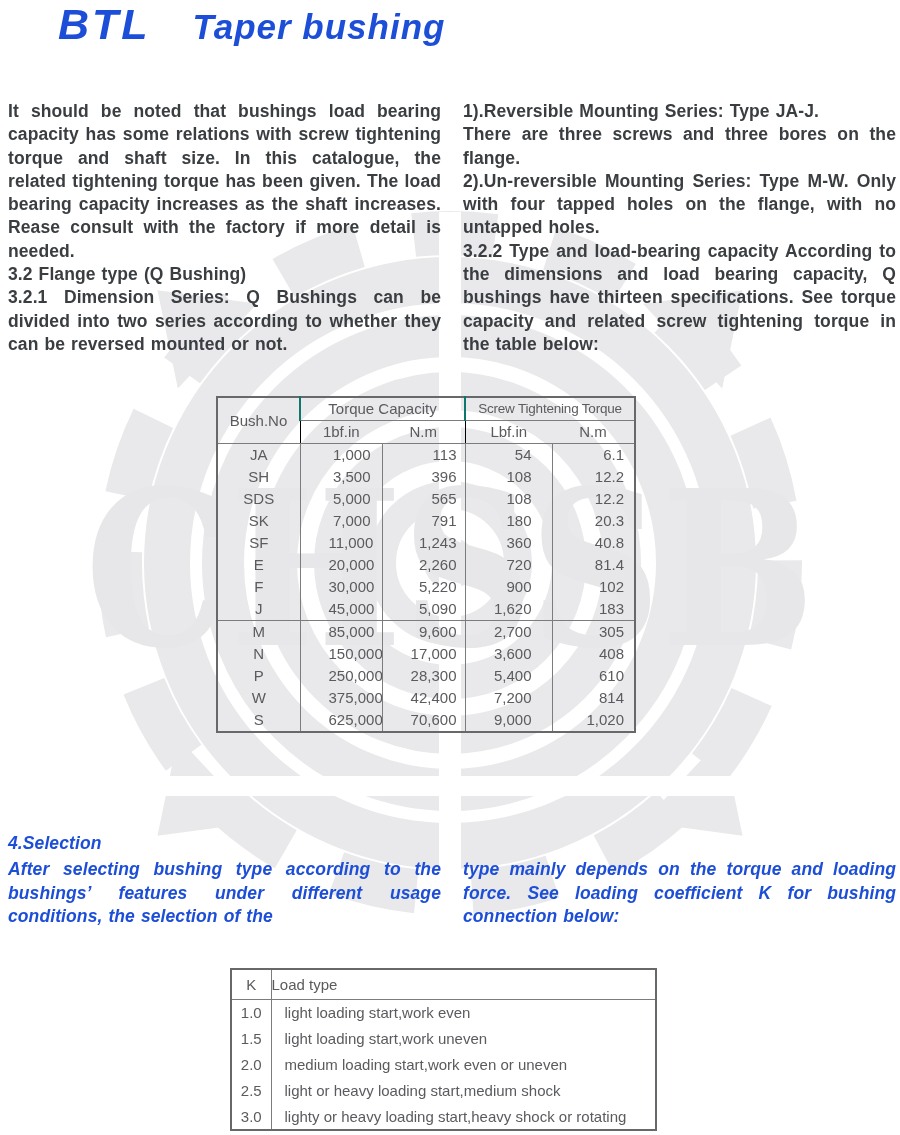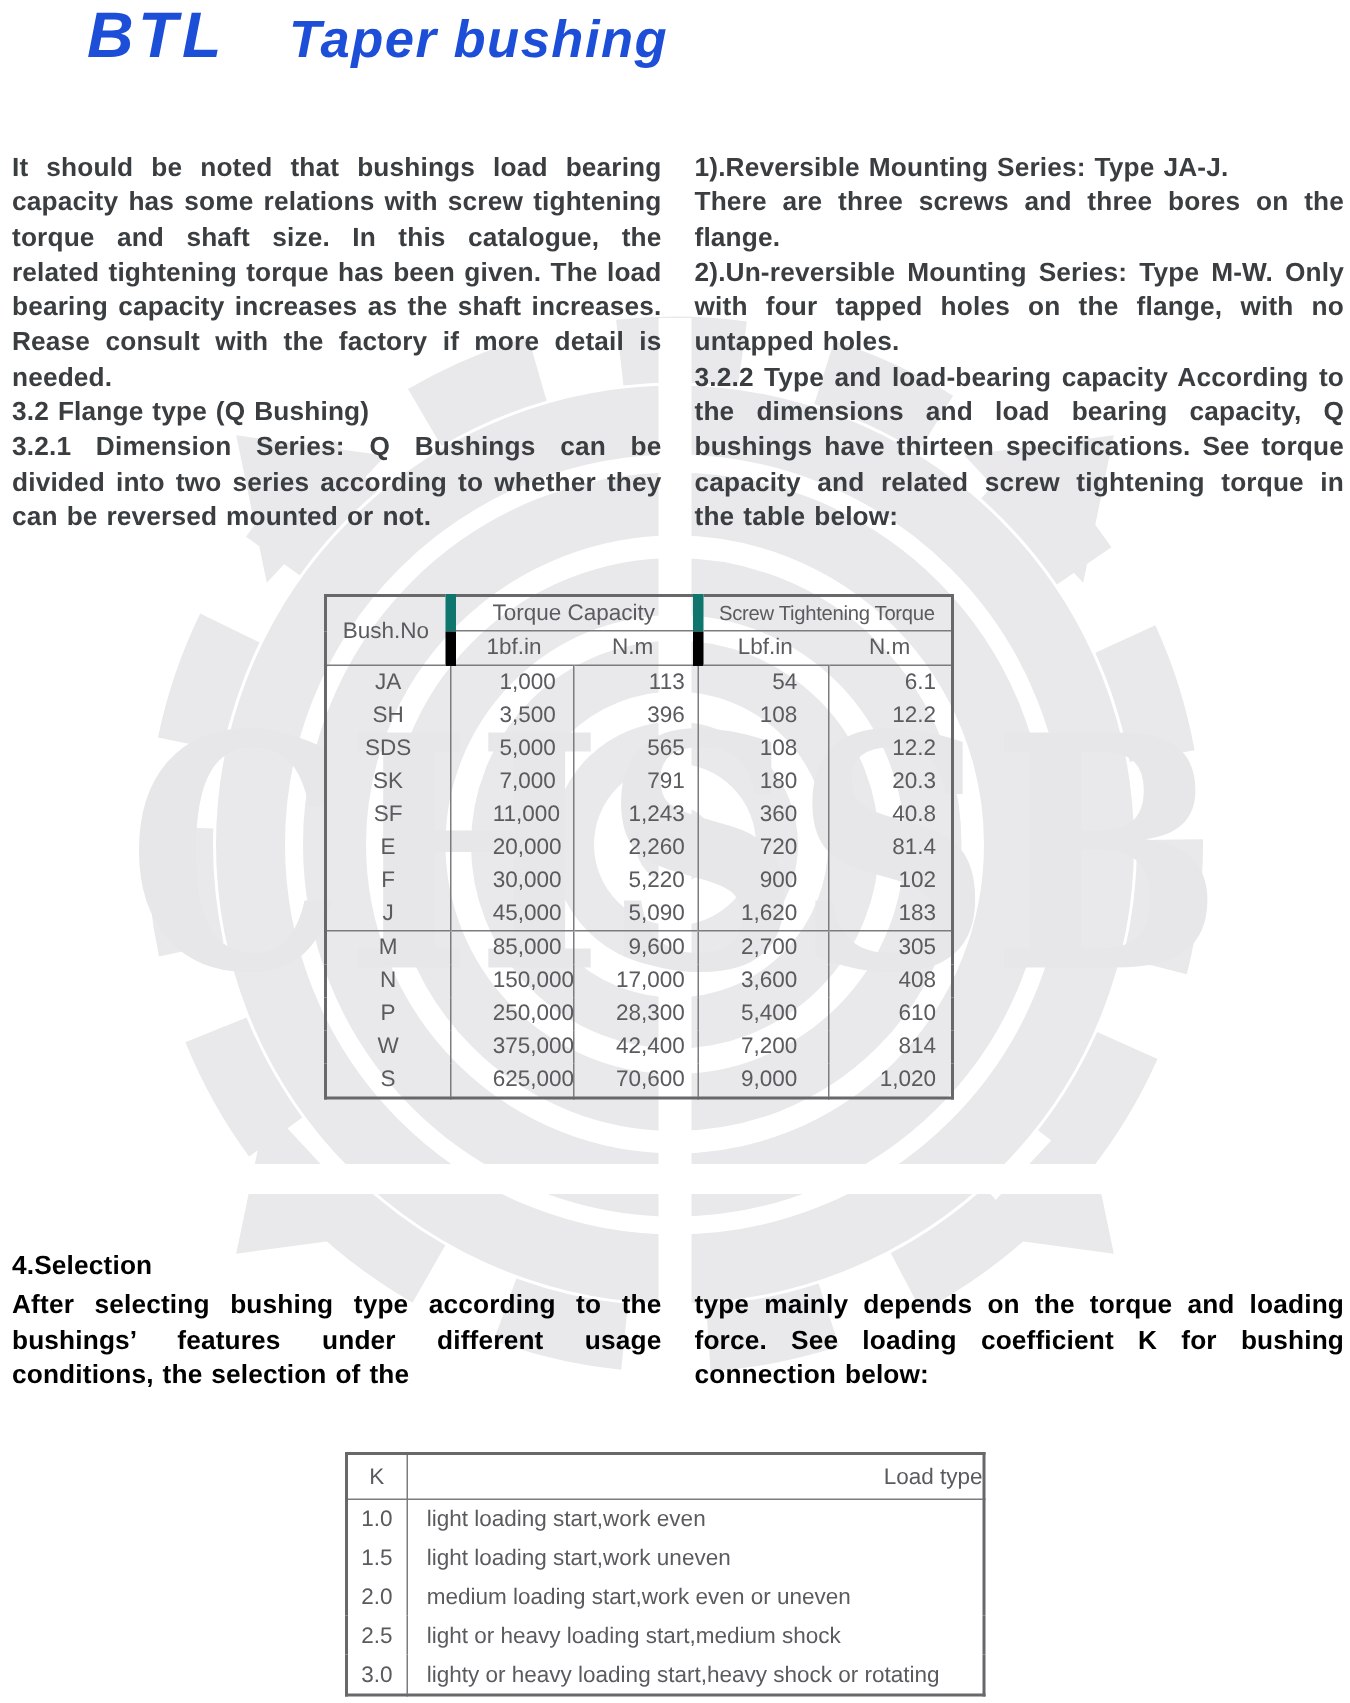--- a/index.html
+++ b/index.html
@@ -33,47 +33,47 @@
   table { border-collapse:collapse; table-layout:fixed; }
   .torque-table {
     position:absolute; left:216px; top:396px; width:418px; z-index:1;
     border:2px solid #67686a; color:#5a5b5e; font-size:15px;
   }
   .torque-table th, .torque-table td {
     padding:0; height:22px; line-height:22px; font-weight:normal;
     text-align:center; white-space:nowrap; overflow:hidden;
   }
   .torque-table thead th { border-bottom:1px solid #7b7c7e; }
-  .torque-table th.g1, .torque-table th.g2 { border-left:7px solid #0f766e;margin-top:32px; }
+  .torque-table th.g1, .torque-table th.g2 { border-left:2px solid #0f766e;margin-top:32px; }
   .torque-table th.g2 { font-size:13.5px; letter-spacing:-0.2px; }
-  .torque-table th.s0, .torque-table th.s2 { border-left:7px solid #000000; }
+  .torque-table th.s0, .torque-table th.s2 { border-left:1px solid #000000; }
   .torque-table tbody td:not(:first-child) { border-left:1px solid #7b7c7e;padding-left:28px; }
   .torque-table tr.group-sep td { border-top:1px solid #7b7c7e; }
   .torque-table tbody td:nth-child(2) { text-align:right; padding-right:11px; }
   .torque-table tbody td:nth-child(3) { text-align:right; padding-right:8px; }
   .torque-table tbody td:nth-child(4) { text-align:right; padding-right:20px; }
   .torque-table tbody td:nth-child(5) { text-align:right; padding-right:10px; }
 
   
   .selection {
     position:absolute; left:8px; top:832px; width:888px; z-index:1;
-    color:#000000; font-weight:bold; font-size:17.5px; line-height:23.3px;
-    word-spacing:1px; letter-spacing:0.1px;
+    color:#1d4ed8; font-weight:bold; font-size:17.5px; line-height:23.3px;
+    word-spacing:1px; letter-spacing:0.1px;font-style:italic;
   }
   .selection h2 { margin:0; font-size:17.5px; line-height:23.3px; }
   .selection .cols { display:flex; gap:22px; margin-top:3px; }
   .selection .cols .col { width:433px; text-align:justify; }
 
   
   .load-table {
     position:absolute; left:230px; top:968px; width:425px; z-index:1;
     border:2px solid #67686a; color:#5a5b5e; font-size:15px;
   }
   .load-table th, .load-table td { padding:0; font-weight:normal; white-space:nowrap; }
-  .load-table thead th { height:29px; border-bottom:1px solid #7b7c7e; text-align:right; }
+  .load-table thead th { height:29px; border-bottom:1px solid #7b7c7e; text-align:left; }
   .load-table tbody td { height:25.8px; }
   .load-table .kcol { text-align:center; border-right:1px solid #7b7c7e; }
   .load-table .desc { text-align:left; padding-left:13px; }
 </style>
 </head>
 <body>
 
 <div class="page">
 
   <svg class="watermark" width="900" height="1135" viewBox="0 0 900 1135" aria-hidden="true">

